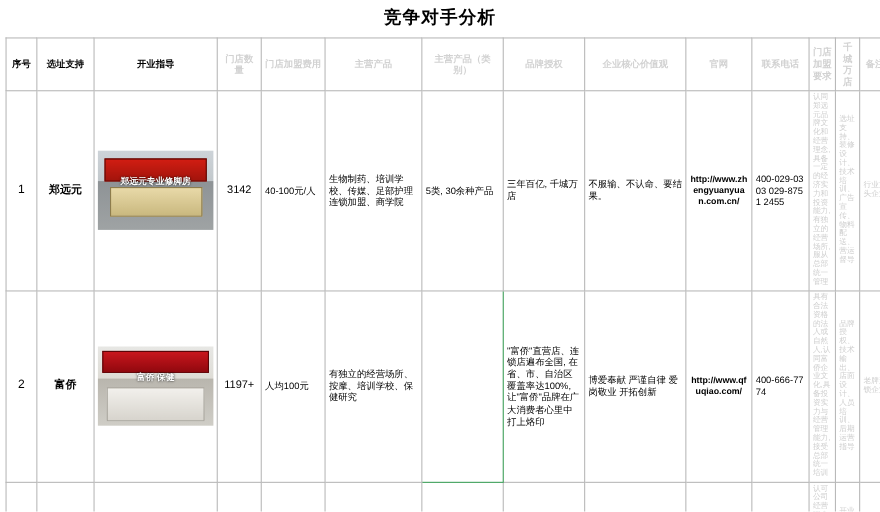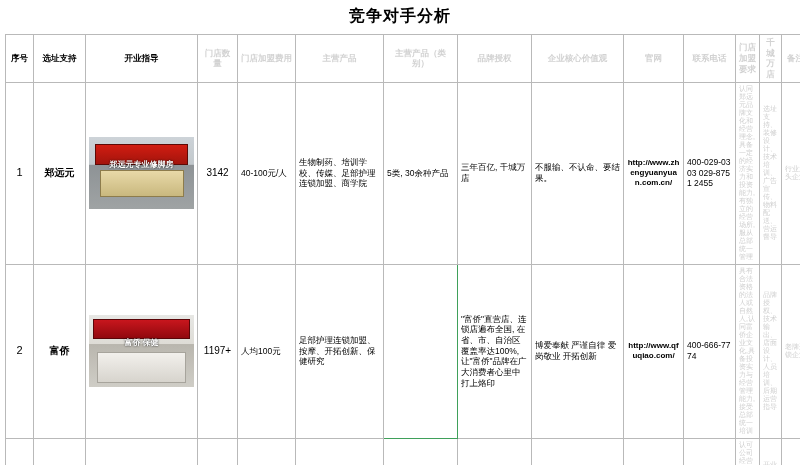--- a/index.html
+++ b/index.html
@@ -154,21 +154,21 @@
       <tr class="rowtall">
         <td class="idx">2</td>
         <td class="brand">富侨</td>
         <td>
           <div class="photo ph2">
             <div class="phlabel">富侨 保健</div>
           </div>
         </td>
         <td class="num">1197+</td>
         <td class="ctr">人均100元</td>
-        <td class="lft">足部护理连锁加盟、按摩、开拓创新、保健研究</td>
+        <td class="lft">有独立的经营场所、按摩、培训学校、保健研究</td>
         <td class="lft greenbox"></td>
         <td class="lft">"富侨"直营店、连锁店遍布全国, 在省、市、自治区覆盖率达100%, 让"富侨"品牌在广大消费者心里中打上烙印</td>
         <td class="lft">博爱奉献 严谨自律 爱岗敬业 开拓创新</td>
         <td class="link">http://www.qfuqiao.com/</td>
         <td class="ctr">400-666-7774</td>
         <td class="ghosttxt">具有合法资格的法人或自然人,认同富侨企业文化,具备投资实力与经营管理能力,接受总部统一培训</td>
         <td class="ghosttxt">品牌授权、技术输出、店面设计、人员培训、后期运营指导</td>
         <td class="ghosttxt">老牌连锁企业</td>
       </tr>
 

